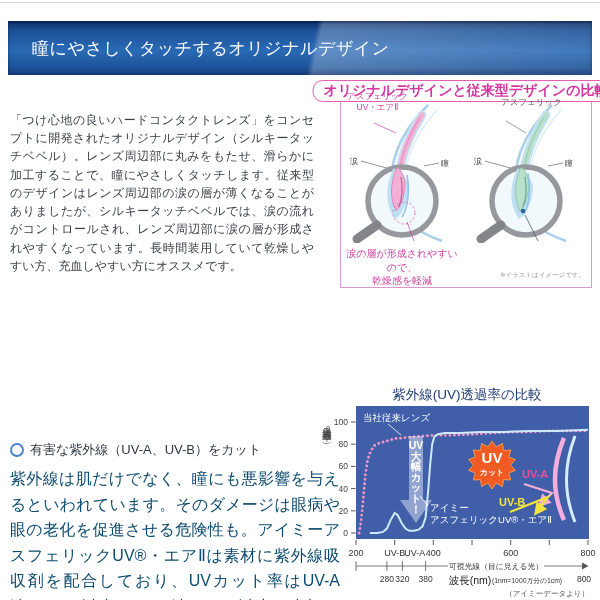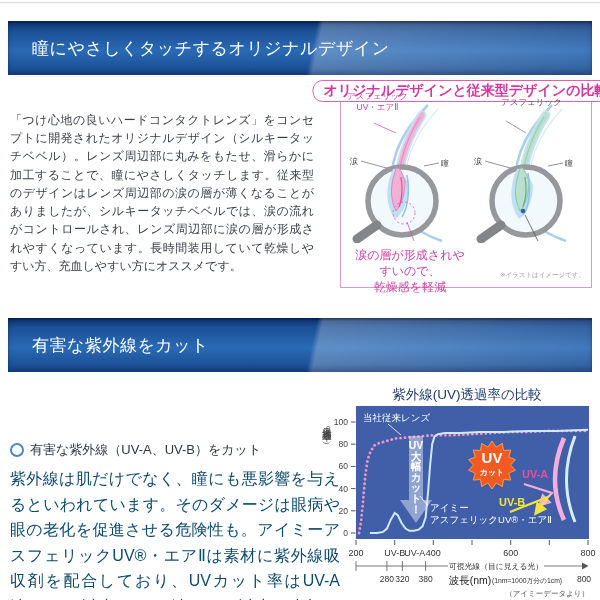--- a/index.html
+++ b/index.html
@@ -15,21 +15,21 @@
         box-shadow:inset 0 2px 2px rgba(0,10,40,.35), inset 0 -3px 5px rgba(0,10,40,.25);}
   .para{font-size:12px;line-height:1.52;text-align:justify;color:#3a3f47;}
   .para2{font-size:16px;line-height:1.6;text-align:justify;color:#0c4a6e;}
   .pre{white-space:pre-line;}
   .diagram-box{left:340px;top:88px;width:250px;height:198px;border:1px solid #d79ad0;background:#fff;}
   .pill{position:absolute;left:50%;top:-9px;transform:translateX(-50%);background:#fff;
         border:1.5px solid #e55fb0;border-radius:10px;padding:1px 10px;font-size:14px;
         color:#d6359f;white-space:nowrap;font-weight:bold;}
   .illus{position:absolute;top:14px;width:120px;height:140px;}
   .illus-label{position:absolute;font-size:8.5px;line-height:1.3;text-align:center;}
-  .cap{position:absolute;top:158px;width:118px;font-size:12px;line-height:1.35;text-align:center;margin-left:8px;}
+  .cap{position:absolute;top:158px;width:118px;font-size:10px;line-height:1.35;text-align:center;}
   .note{position:absolute;right:6px;top:182px;font-size:6.5px;color:#999;}
   .sub-head{left:10px;top:441px;display:flex;align-items:center;font-size:13px;font-weight:normal;color:#2f3744;}
   .sub-circle{width:10px;height:10px;border:2.5px solid #4a86c8;border-radius:50%;display:inline-block;margin-right:6px;}
   .chart-title{left:342px;top:386px;width:250px;text-align:center;font-size:13.5px;font-weight:normal;}
   .y-title{left:320px;top:420px;writing-mode:vertical-rl;font-size:9.5px;color:#444;letter-spacing:1px;}
   svg text{font-family:"Liberation Sans","DejaVu Sans",sans-serif;}
 </style>
 </head>
 <body>
 
@@ -92,23 +92,20 @@
         <line x1="33" y1="122" x2="13" y2="136" stroke="#84858b" stroke-width="9" stroke-linecap="round"></line>
       </svg>
     </div>
     <div class="illus-label" style="left:160px;top:8px;color:#555">アスフェリック</div>
 
     <div class="cap pre" style="left:2px;color:#cf3f9f">涙の層が形成されやすいので、
 乾燥感を軽減</div>
     <div class="note">※イラストはイメージです。</div>
   </div>
 
-  <div class="abs band" style="top:318px">
-    <span>有害な紫外線をカット</span>
-  </div>
 
   <div class="abs sub-head">
     <span class="sub-circle"></span>
     <span>有害な紫外線（UV-A、UV-B）をカット</span>
   </div>
 
   <div class="abs para2" style="left:10px;top:466px;width:330px">紫外線は肌だけでなく、瞳にも悪影響を与えるといわれています。そのダメージは眼病や眼の老化を促進させる危険性も。アイミーアスフェリックUV®・エアⅡは素材に紫外線吸収剤を配合しており、UVカット率はUV-A波：75% 以上、UV-B波：90%以上。大切な瞳を紫外線から守ります。</div>
 
   <div class="abs chart-title" style="color: rgb(28, 58, 112);">紫外線(UV)透過率の比較</div>
   <div class="abs y-title">光線透過率（%）</div>

